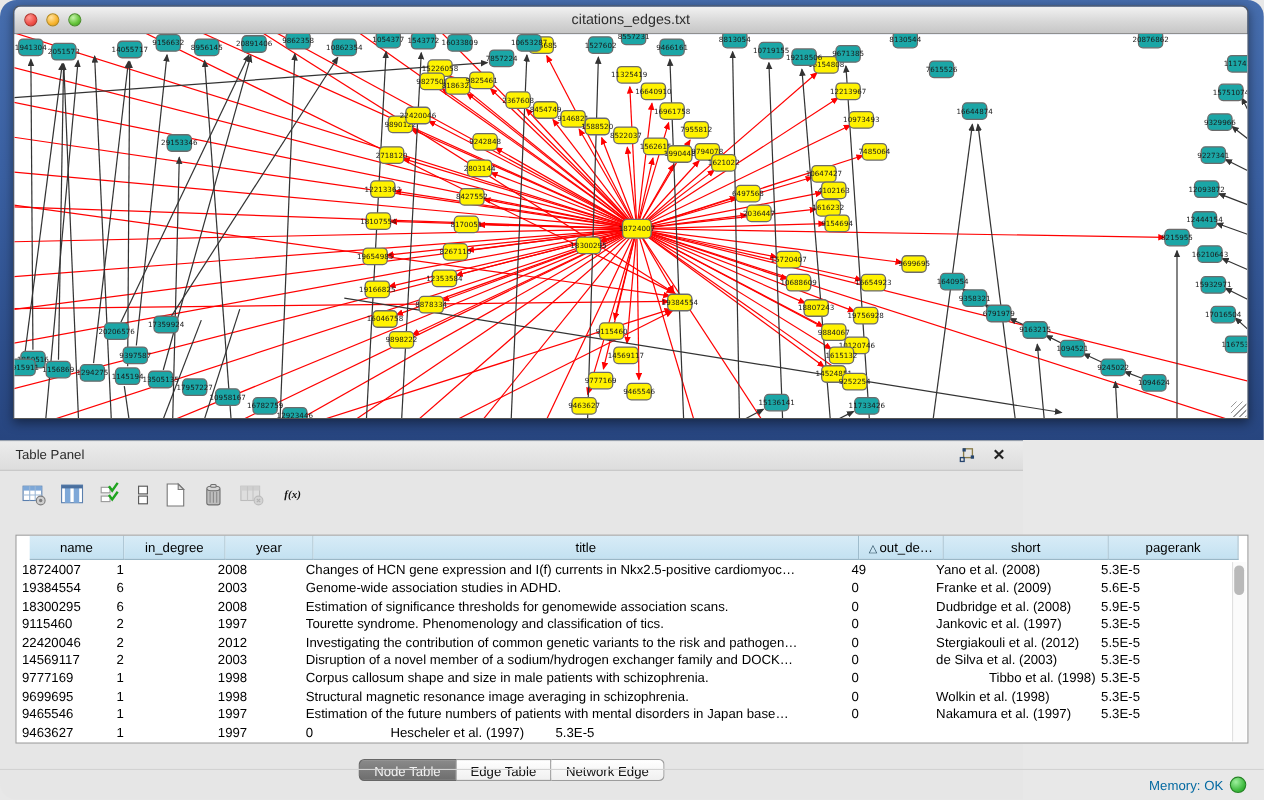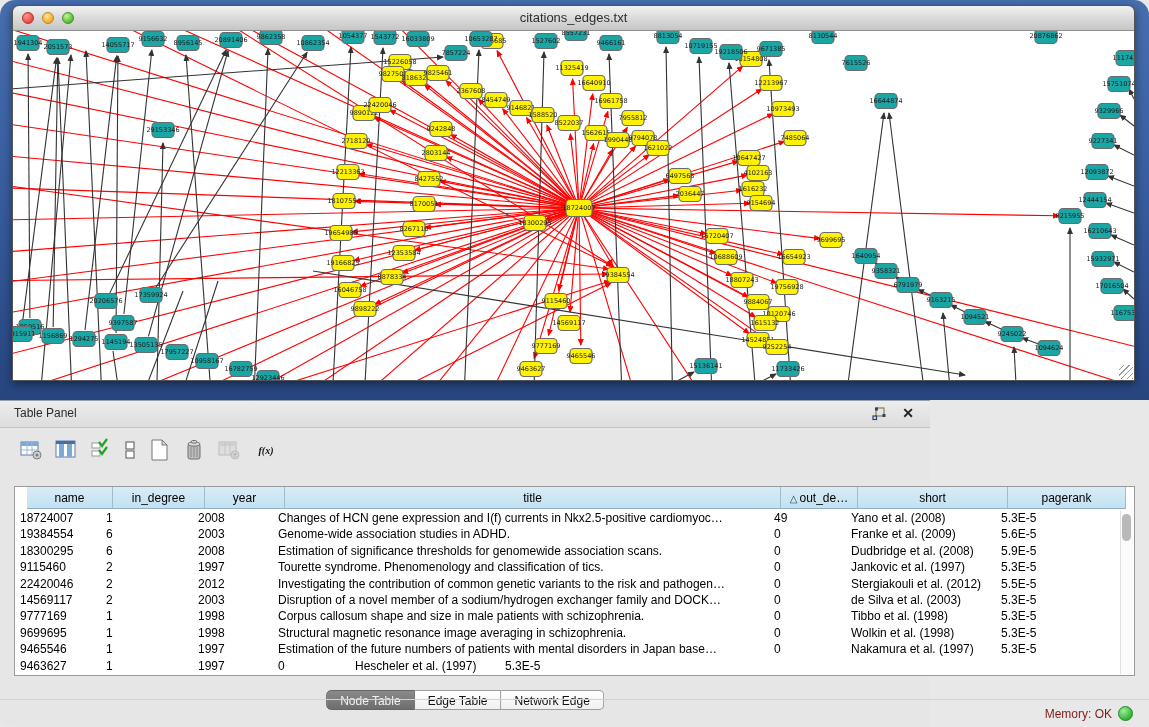--- a/index.html
+++ b/index.html
@@ -52,21 +52,21 @@
   #vthumb{position:absolute;left:1px;top:3px;width:9px;height:27px;background:#b9b9b9;border-radius:5px;}
 
   #tabs{position:absolute;left:50%;transform:translateX(-50%);top:290px;display:flex;height:20px;}
   .tab{font-size:12px;line-height:20px;padding:0 13px;border:1px solid #9c9c9c;border-left:none;
     background:linear-gradient(180deg,#ffffff,#f0f0f0);color:#111;cursor:pointer;white-space:nowrap;}
   .tab:first-child{border-left:1px solid #9c9c9c;border-radius:5px 0 0 5px;}
   .tab:last-child{border-radius:0 5px 5px 0;}
   .tab.active{background:linear-gradient(180deg,#8a8a8a,#6e6e6e);color:#f2f2f2;border-color:#666;}
 
   #statusbar{position:absolute;left:0;bottom:0;width:1149px;height:27px;border-top:1px solid #d2d2d2;}
-  #memory{position:absolute;right:16px;top:6px;font-size:12px;color:#7f1d1d;display:flex;align-items:center;}
+  #memory{position:absolute;right:16px;top:6px;font-size:12px;color:#0369a1;display:flex;align-items:center;}
   #memory-dot{width:13px;height:13px;border-radius:50%;margin-left:6px;
     background:radial-gradient(circle at 35% 30%,#9ef09e,#3cb83c 65%,#2a9a2a);border:1px solid #238223;}
 </style>
 </head>
 <body>
 
 <div id="app">
 
   <div id="desktop">
     <div id="net-window">
@@ -621,21 +621,21 @@
             <div class="td" style="width: 77px;">0</div>
             <div class="td" style="width: 150px;">de Silva et al. (2003)</div>
             <div class="td" style="width: 118px;">5.3E-5</div>
           </div>
           <div class="tr">
             <div class="td" style="width: 86px;">9777169</div>
             <div class="td" style="width: 92px;">1</div>
             <div class="td" style="width: 80px;">1998</div>
             <div class="td" style="width: 496px;">Corpus callosum shape and size in male patients with schizophrenia.</div>
             <div class="td" style="width: 77px;">0</div>
-            <div class="td" style="width: 150px;">Tibbo et al. (1998)</div>
+            <div class="td" style="width: 150px; text-align: right;">Tibbo et al. (1998)</div>
             <div class="td" style="width: 118px;">5.3E-5</div>
           </div>
           <div class="tr">
             <div class="td" style="width: 86px;">9699695</div>
             <div class="td" style="width: 92px;">1</div>
             <div class="td" style="width: 80px;">1998</div>
             <div class="td" style="width: 496px;">Structural magnetic resonance image averaging in schizophrenia.</div>
             <div class="td" style="width: 77px;">0</div>
             <div class="td" style="width: 150px;">Wolkin et al. (1998)</div>
             <div class="td" style="width: 118px;">5.3E-5</div>

